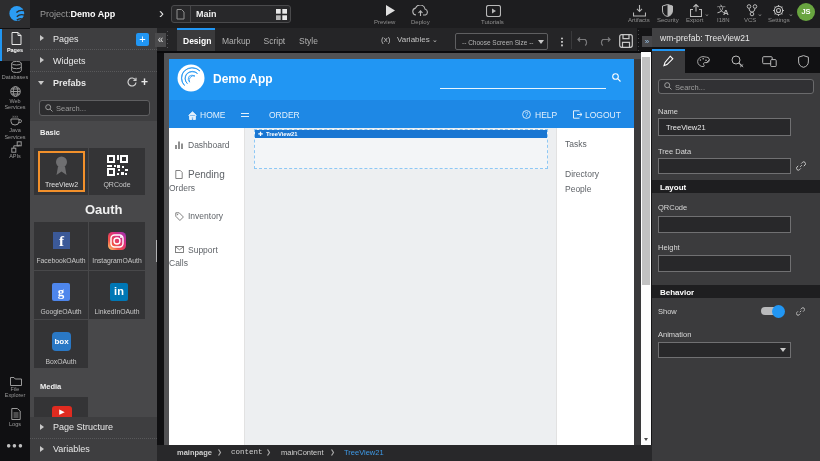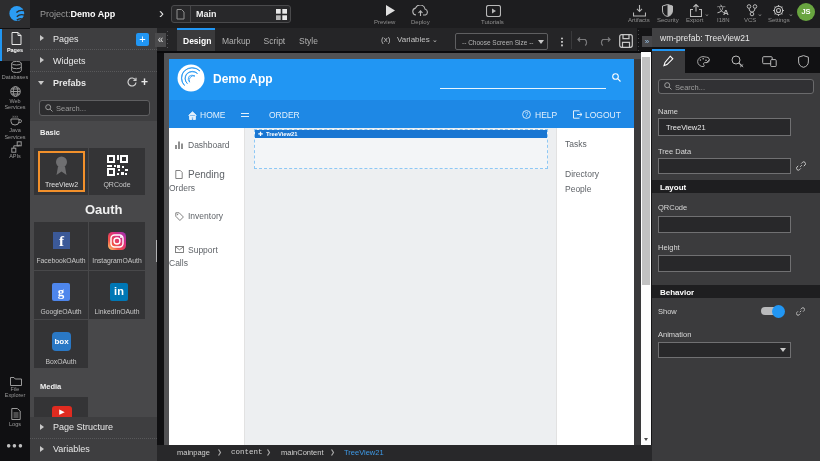--- a/index.html
+++ b/index.html
@@ -355,21 +355,21 @@
 <div class="abs" style="left:255px;top:130.2px;width:292px;height:7.8px;background:#1976d2;"></div>
 <div class="abs" style="left:258px;top:131px;color:#fff;font-size:6px;line-height:6.5px;">✚</div>
 <div class="abs" style="left:266px;top:131.2px;color:#fff;font-size:5.8px;font-weight:bold;">TreeView21</div>
 
 <div class="abs" style="left:634px;top:59px;width:6.5px;height:386px;background:#39393b;"></div>
 <div class="abs" style="left:640.5px;top:52px;width:10px;height:393px;background:#fdfdfd;"></div>
 <div class="abs" style="left:641.5px;top:57px;width:8px;height:228px;background:#c1c1c1;"></div>
 <div class="abs" style="left:643.5px;top:438px;width:0;height:0;border-top:3.5px solid #4a4a4a;border-left:2.5px solid transparent;border-right:2.5px solid transparent;"></div>
 
 <div class="abs" style="left:157px;top:445px;width:495px;height:16px;background:#28282a;"></div>
-<div class="abs" style="left:177px;top:448px;font-size:7.5px;color:#d0d0d0;">mainpage</div>
+<div class="abs" style="left:177px;top:448px;font-size:7.5px;color:#d0d0d0;font-weight:bold;">mainpage</div>
 <div class="abs" style="left:217px;top:448px;font-size:6px;color:#a8a8a8;">❯</div>
 <div class="abs" style="left:231px;top:448px;font-size:7.5px;color:#d0d0d0;font-family:Liberation Mono, monospace;">content</div>
 <div class="abs" style="left:266px;top:448px;font-size:6px;color:#a8a8a8;">❯</div>
 <div class="abs" style="left:281px;top:448px;font-size:7.5px;color:#d0d0d0;">mainContent</div>
 <div class="abs" style="left:330px;top:448px;font-size:6px;color:#a8a8a8;">❯</div>
 <div class="abs" style="left:344px;top:448px;font-size:7.5px;color:#3e9ae8;">TreeView21</div>
 
 <div class="abs" style="left:652px;top:28px;width:168px;height:433px;background:#3b3b3d;"></div>
 <div class="abs" style="left:652px;top:28px;width:168px;height:19px;background:#414143;"></div>
 <div class="abs" style="left:660px;top:33px;font-size:8.5px;color:#e8e8e8;">wm-prefab: TreeView21</div>

